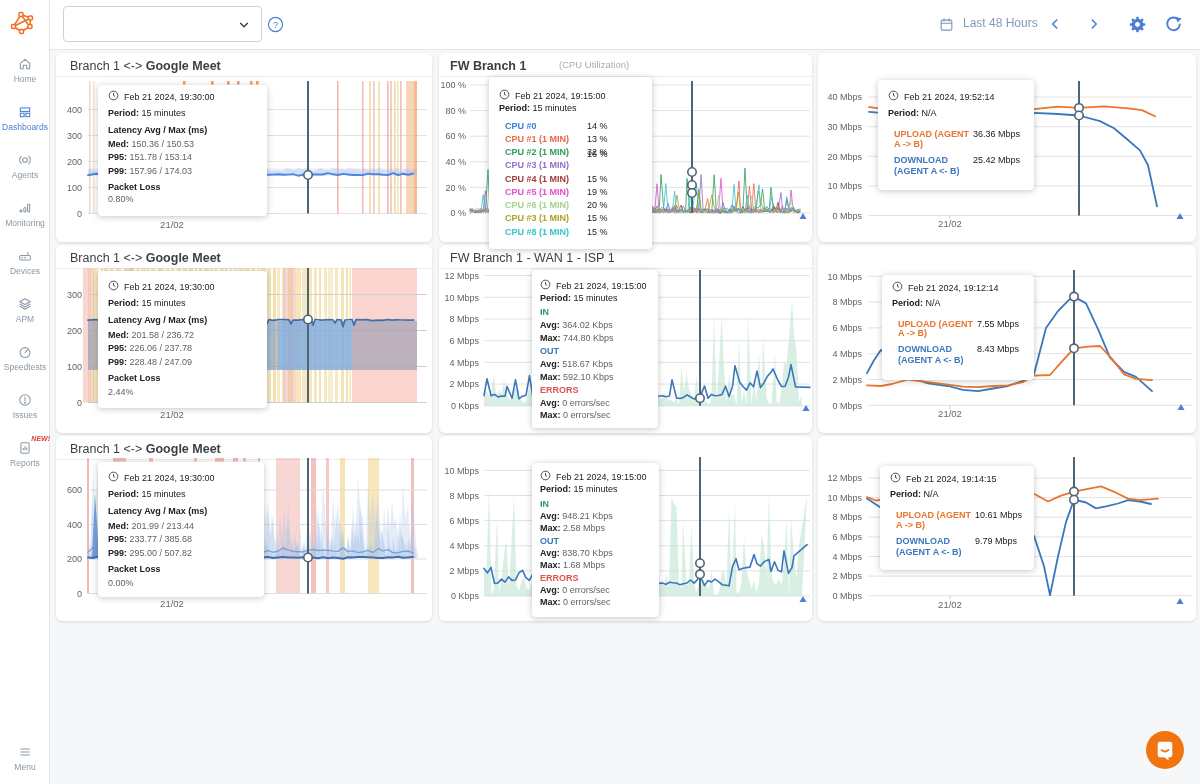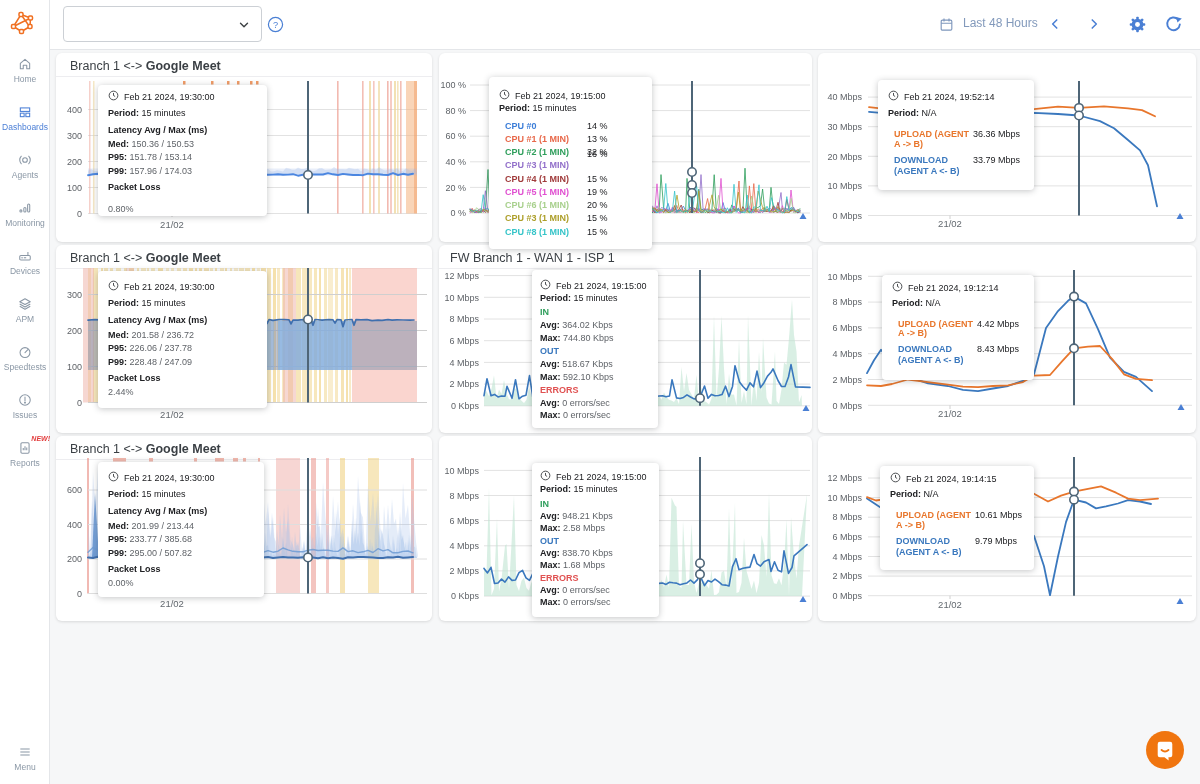--- a/index.html
+++ b/index.html
@@ -198,20 +198,21 @@
         <rect x="200.0" y="28.0" width="2.5" height="3.5" fill="#ef8b4c" fill-opacity="0.85" rx="0"></rect>
         <rect x="32.0" y="115.5" width="329.0" height="7.0" fill="#9fb8e8" fill-opacity="0.22" rx="0"></rect>
         <polygon points="32.0,121.0 32.0,117.8 35.0,116.3 38.0,117.8 41.0,117.9 44.0,117.8 47.0,117.7 50.0,115.1 53.0,116.5 56.0,115.2 59.0,116.8 62.0,116.5 65.0,116.9 68.0,116.4 71.0,115.6 74.0,116.3 77.0,116.3 80.0,116.3 83.0,116.2 86.0,117.9 89.0,118.2 92.0,116.7 95.0,117.4 98.0,116.3 101.0,118.4 104.0,116.7 107.0,116.5 110.0,118.4 113.0,113.9 116.0,116.2 119.0,114.9 122.0,118.5 125.0,118.2 128.0,118.0 131.0,117.5 134.0,116.0 137.0,116.8 140.0,118.2 143.0,117.8 146.0,118.3 149.0,114.9 152.0,118.1 155.0,116.8 158.0,116.4 161.0,116.7 164.0,117.2 167.0,114.7 170.0,115.7 173.0,117.9 176.0,117.5 179.0,118.1 182.0,116.3 185.0,117.4 188.0,116.8 191.0,115.6 194.0,116.0 197.0,115.4 200.0,114.4 203.0,116.6 206.0,117.1 209.0,117.1 212.0,116.1 215.0,118.5 218.0,118.2 221.0,117.2 224.0,117.8 227.0,118.4 230.0,114.7 233.0,115.6 236.0,116.8 239.0,116.8 242.0,114.4 245.0,116.1 248.0,115.9 251.0,114.7 254.0,116.6 257.0,118.2 260.0,117.5 263.0,115.3 266.0,115.1 269.0,117.0 272.0,116.8 275.0,116.4 278.0,114.1 281.0,116.1 284.0,116.3 287.0,116.2 290.0,116.6 293.0,114.7 296.0,115.4 299.0,116.2 302.0,115.8 305.0,118.4 308.0,115.6 311.0,116.1 314.0,117.7 317.0,115.3 320.0,117.1 323.0,114.1 326.0,116.2 329.0,117.6 332.0,116.7 335.0,116.0 338.0,117.1 341.0,115.0 344.0,118.4 347.0,118.1 350.0,115.2 353.0,117.2 356.0,117.9 359.0,115.4 361.0,121.0" fill="#9fb8e8" fill-opacity="0.3" stroke="none"></polygon>
         <polyline points="32.0,122.2 37.0,121.3 42.0,120.8 47.0,121.4 52.0,121.4 57.0,121.4 62.0,122.2 67.0,121.0 72.0,122.1 77.0,120.9 82.0,121.1 87.0,121.8 92.0,122.1 97.0,121.9 102.0,121.7 107.0,121.6 112.0,121.6 117.0,121.8 122.0,121.4 127.0,121.6 132.0,121.8 137.0,121.5 142.0,121.9 147.0,121.8 152.0,122.5 157.0,121.7 162.0,121.3 167.0,121.3 172.0,121.5 177.0,122.0 182.0,121.3 187.0,121.7 192.0,122.4 197.0,120.2 202.0,120.9 207.0,121.6 212.0,121.7 217.0,121.6 222.0,121.3 227.0,121.8 232.0,121.6 237.0,121.2 242.0,122.7 247.0,121.7 252.0,121.2 257.0,121.5 262.0,121.4 267.0,121.5 272.0,120.1 277.0,121.3 282.0,122.0 287.0,120.9 292.0,121.5 297.0,122.0 302.0,121.9 307.0,122.2 312.0,120.6 317.0,121.3 322.0,121.3 327.0,121.8 332.0,122.0 337.0,120.2 342.0,122.0 347.0,120.8 352.0,121.8 357.0,120.8" fill="none" stroke="#4b86e0" stroke-width="1.9" stroke-opacity="1.0" stroke-linejoin="round" stroke-linecap="round"></polyline>
         <line x1="252.0" y1="28.0" x2="252.0" y2="160.5" stroke="#4e6577" stroke-width="2" stroke-opacity="1.0"></line>
         <circle cx="252.0" cy="122.0" r="4.2" fill="#fff" stroke="#4e6577" stroke-width="1.6"></circle>
       </g>
     </svg>
         </div>
 <div class="card" style="left:439px;top:53px;width:373px;height:189px">
+        <div class="chd" style="padding-left:11px"><span class="t2">FW Branch 1</span><span class="tsub" style="left:120px">(CPU Utilization)</span></div>
         <svg class="chart" width="373" height="189" viewBox="0 0 373 189">
       <g transform="translate(0,0)">
         <line x1="31.0" y1="32.0" x2="371.0" y2="32.0" stroke="#e2e2e2" stroke-width="1" stroke-opacity="1.0"></line>
         <line x1="31.0" y1="57.6" x2="371.0" y2="57.6" stroke="#e2e2e2" stroke-width="1" stroke-opacity="1.0"></line>
         <line x1="31.0" y1="83.2" x2="371.0" y2="83.2" stroke="#e2e2e2" stroke-width="1" stroke-opacity="1.0"></line>
         <line x1="31.0" y1="108.8" x2="371.0" y2="108.8" stroke="#e2e2e2" stroke-width="1" stroke-opacity="1.0"></line>
         <line x1="31.0" y1="134.4" x2="371.0" y2="134.4" stroke="#e2e2e2" stroke-width="1" stroke-opacity="1.0"></line>
         <line x1="31.0" y1="160.0" x2="371.0" y2="160.0" stroke="#e2e2e2" stroke-width="1" stroke-opacity="1.0"></line>
         <text x="27.0" y="35.2" font-family="Liberation Sans, sans-serif" font-size="9" fill="#5f6368" text-anchor="end" font-weight="normal">100 %</text>
         <text x="27.0" y="60.8" font-family="Liberation Sans, sans-serif" font-size="9" fill="#5f6368" text-anchor="end" font-weight="normal">80 %</text>
@@ -482,21 +483,21 @@
     <div class="ttrow ttdate" style="position:absolute;left:10px;top:4.8px"><svg width="11" height="11" viewBox="0 0 24 24" style="vertical-align:-1px">
         <circle cx="12" cy="12" r="9.5" fill="none" stroke="#3c4043" stroke-width="2"></circle>
         <path d="M12 6.5 V12 L15.5 14" fill="none" stroke="#3c4043" stroke-width="2"></path>
       </svg>&nbsp; Feb 21 2024, 19:30:00</div>
     <div class="ttrow" style="position:absolute;left:10px;top:21.5px"><b>Period:</b> 15 minutes</div>
     <div class="ttrow tthead" style="position:absolute;left:10px;top:39.0px">Latency Avg / Max (ms)</div>
     <div class="ttrow" style="position:absolute;left:10px;top:52.7px"><b>Med:</b> <span class="v">150.36 / 150.53</span></div>
     <div class="ttrow" style="position:absolute;left:10px;top:66.3px"><b>P95:</b> <span class="v">151.78 / 153.14</span></div>
     <div class="ttrow" style="position:absolute;left:10px;top:80.0px"><b>P99:</b> <span class="v">157.96 / 174.03</span></div>
     <div class="ttrow tthead" style="position:absolute;left:10px;top:95.7px">Packet Loss</div>
-    <div class="ttrow" style="position:absolute;left:10px;top:118px"><span class="v">0.80%</span></div>
+    <div class="ttrow" style="position:absolute;left:10px;top:108px"><span class="v">0.80%</span></div>
   </div>
 <div class="tt" style="left:489px;top:77px;width:163px;height:172px;z-index:30;padding:0">
     <div class="ttrow ttdate" style="position:absolute;left:10px;top:11.8px"><svg width="11" height="11" viewBox="0 0 24 24" style="vertical-align:-1px">
         <circle cx="12" cy="12" r="9.5" fill="none" stroke="#3c4043" stroke-width="2"></circle>
         <path d="M12 6.5 V12 L15.5 14" fill="none" stroke="#3c4043" stroke-width="2"></path>
       </svg>&nbsp; Feb 21 2024, 19:15:00</div>
     <div class="ttrow" style="position:absolute;left:10px;top:25.1px"><b>Period:</b> 15 minutes</div>
     <div class="ttrow" style="position:absolute;left:16px;top:42.5px"><span style="font-weight:bold;color:#3b7dd8">CPU #0</span></div>
     <div class="ttrow" style="position:absolute;left:98px;top:42.5px">14 %</div>
     <div class="ttrow" style="position:absolute;left:16px;top:55.8px"><span style="font-weight:bold;color:#e8684a">CPU #1 (1 MIN)</span></div>
@@ -520,21 +521,21 @@
     <div class="ttrow ttdate" style="position:absolute;left:10px;top:10.0px"><svg width="11" height="11" viewBox="0 0 24 24" style="vertical-align:-1px">
         <circle cx="12" cy="12" r="9.5" fill="none" stroke="#3c4043" stroke-width="2"></circle>
         <path d="M12 6.5 V12 L15.5 14" fill="none" stroke="#3c4043" stroke-width="2"></path>
       </svg>&nbsp; Feb 21 2024, 19:52:14</div>
     <div class="ttrow" style="position:absolute;left:10px;top:26.5px"><b>Period:</b> N/A</div>
     <div class="ttrow" style="position:absolute;left:16px;top:47.5px"><span style="font-weight:bold;color:#e8762c">UPLOAD (AGENT</span></div>
     <div class="ttrow" style="position:absolute;left:16px;top:57.5px"><span style="font-weight:bold;color:#e8762c">A -&gt; B)</span></div>
     <div class="ttrow" style="position:absolute;left:95px;top:47.5px">36.36 Mbps</div>
     <div class="ttrow" style="position:absolute;left:16px;top:73.5px"><span style="font-weight:bold;color:#3a78be">DOWNLOAD</span></div>
     <div class="ttrow" style="position:absolute;left:16px;top:84.5px"><span style="font-weight:bold;color:#3a78be">(AGENT A &lt;- B)</span></div>
-    <div class="ttrow" style="position:absolute;left:95px;top:73.5px">33.79 Mbps</div>
+    <div class="ttrow" style="position:absolute;left:95px;top:73.5px">25.42 Mbps</div>
   </div>
 <div class="tt" style="left:98px;top:271px;width:169px;height:137px">
     <div class="ttrow ttdate" style="position:absolute;left:10px;top:8.5px"><svg width="11" height="11" viewBox="0 0 24 24" style="vertical-align:-1px">
         <circle cx="12" cy="12" r="9.5" fill="none" stroke="#3c4043" stroke-width="2"></circle>
         <path d="M12 6.5 V12 L15.5 14" fill="none" stroke="#3c4043" stroke-width="2"></path>
       </svg>&nbsp; Feb 21 2024, 19:30:00</div>
     <div class="ttrow" style="position:absolute;left:10px;top:25.5px"><b>Period:</b> 15 minutes</div>
     <div class="ttrow tthead" style="position:absolute;left:10px;top:42.5px">Latency Avg / Max (ms)</div>
     <div class="ttrow" style="position:absolute;left:10px;top:57.5px"><b>Med:</b> <span class="v">201.58 / 236.72</span></div>
     <div class="ttrow" style="position:absolute;left:10px;top:71.0px"><b>P95:</b> <span class="v">226.06 / 237.78</span></div>
@@ -559,21 +560,21 @@
     <div class="ttrow" style="position:absolute;left:8px;top:139.0px"><b>Max:</b> <span class="v">0 errors/sec</span></div>
   </div>
 <div class="tt" style="left:882px;top:275px;width:152px;height:105px;z-index:30;padding:0">
     <div class="ttrow ttdate" style="position:absolute;left:10px;top:6.1px"><svg width="11" height="11" viewBox="0 0 24 24" style="vertical-align:-1px">
         <circle cx="12" cy="12" r="9.5" fill="none" stroke="#3c4043" stroke-width="2"></circle>
         <path d="M12 6.5 V12 L15.5 14" fill="none" stroke="#3c4043" stroke-width="2"></path>
       </svg>&nbsp; Feb 21 2024, 19:12:14</div>
     <div class="ttrow" style="position:absolute;left:10px;top:22.0px"><b>Period:</b> N/A</div>
     <div class="ttrow" style="position:absolute;left:16px;top:42.7px"><span style="font-weight:bold;color:#e8762c">UPLOAD (AGENT</span></div>
     <div class="ttrow" style="position:absolute;left:16px;top:52.2px"><span style="font-weight:bold;color:#e8762c">A -&gt; B)</span></div>
-    <div class="ttrow" style="position:absolute;left:95px;top:42.7px">4.42 Mbps</div>
+    <div class="ttrow" style="position:absolute;left:95px;top:42.7px">7.55 Mbps</div>
     <div class="ttrow" style="position:absolute;left:16px;top:68.2px"><span style="font-weight:bold;color:#3a78be">DOWNLOAD</span></div>
     <div class="ttrow" style="position:absolute;left:16px;top:79.3px"><span style="font-weight:bold;color:#3a78be">(AGENT A &lt;- B)</span></div>
     <div class="ttrow" style="position:absolute;left:95px;top:68.2px">8.43 Mbps</div>
   </div>
 <div class="tt" style="left:98px;top:462px;width:166px;height:135px">
     <div class="ttrow ttdate" style="position:absolute;left:10px;top:8.5px"><svg width="11" height="11" viewBox="0 0 24 24" style="vertical-align:-1px">
         <circle cx="12" cy="12" r="9.5" fill="none" stroke="#3c4043" stroke-width="2"></circle>
         <path d="M12 6.5 V12 L15.5 14" fill="none" stroke="#3c4043" stroke-width="2"></path>
       </svg>&nbsp; Feb 21 2024, 19:30:00</div>
     <div class="ttrow" style="position:absolute;left:10px;top:25.5px"><b>Period:</b> 15 minutes</div>

